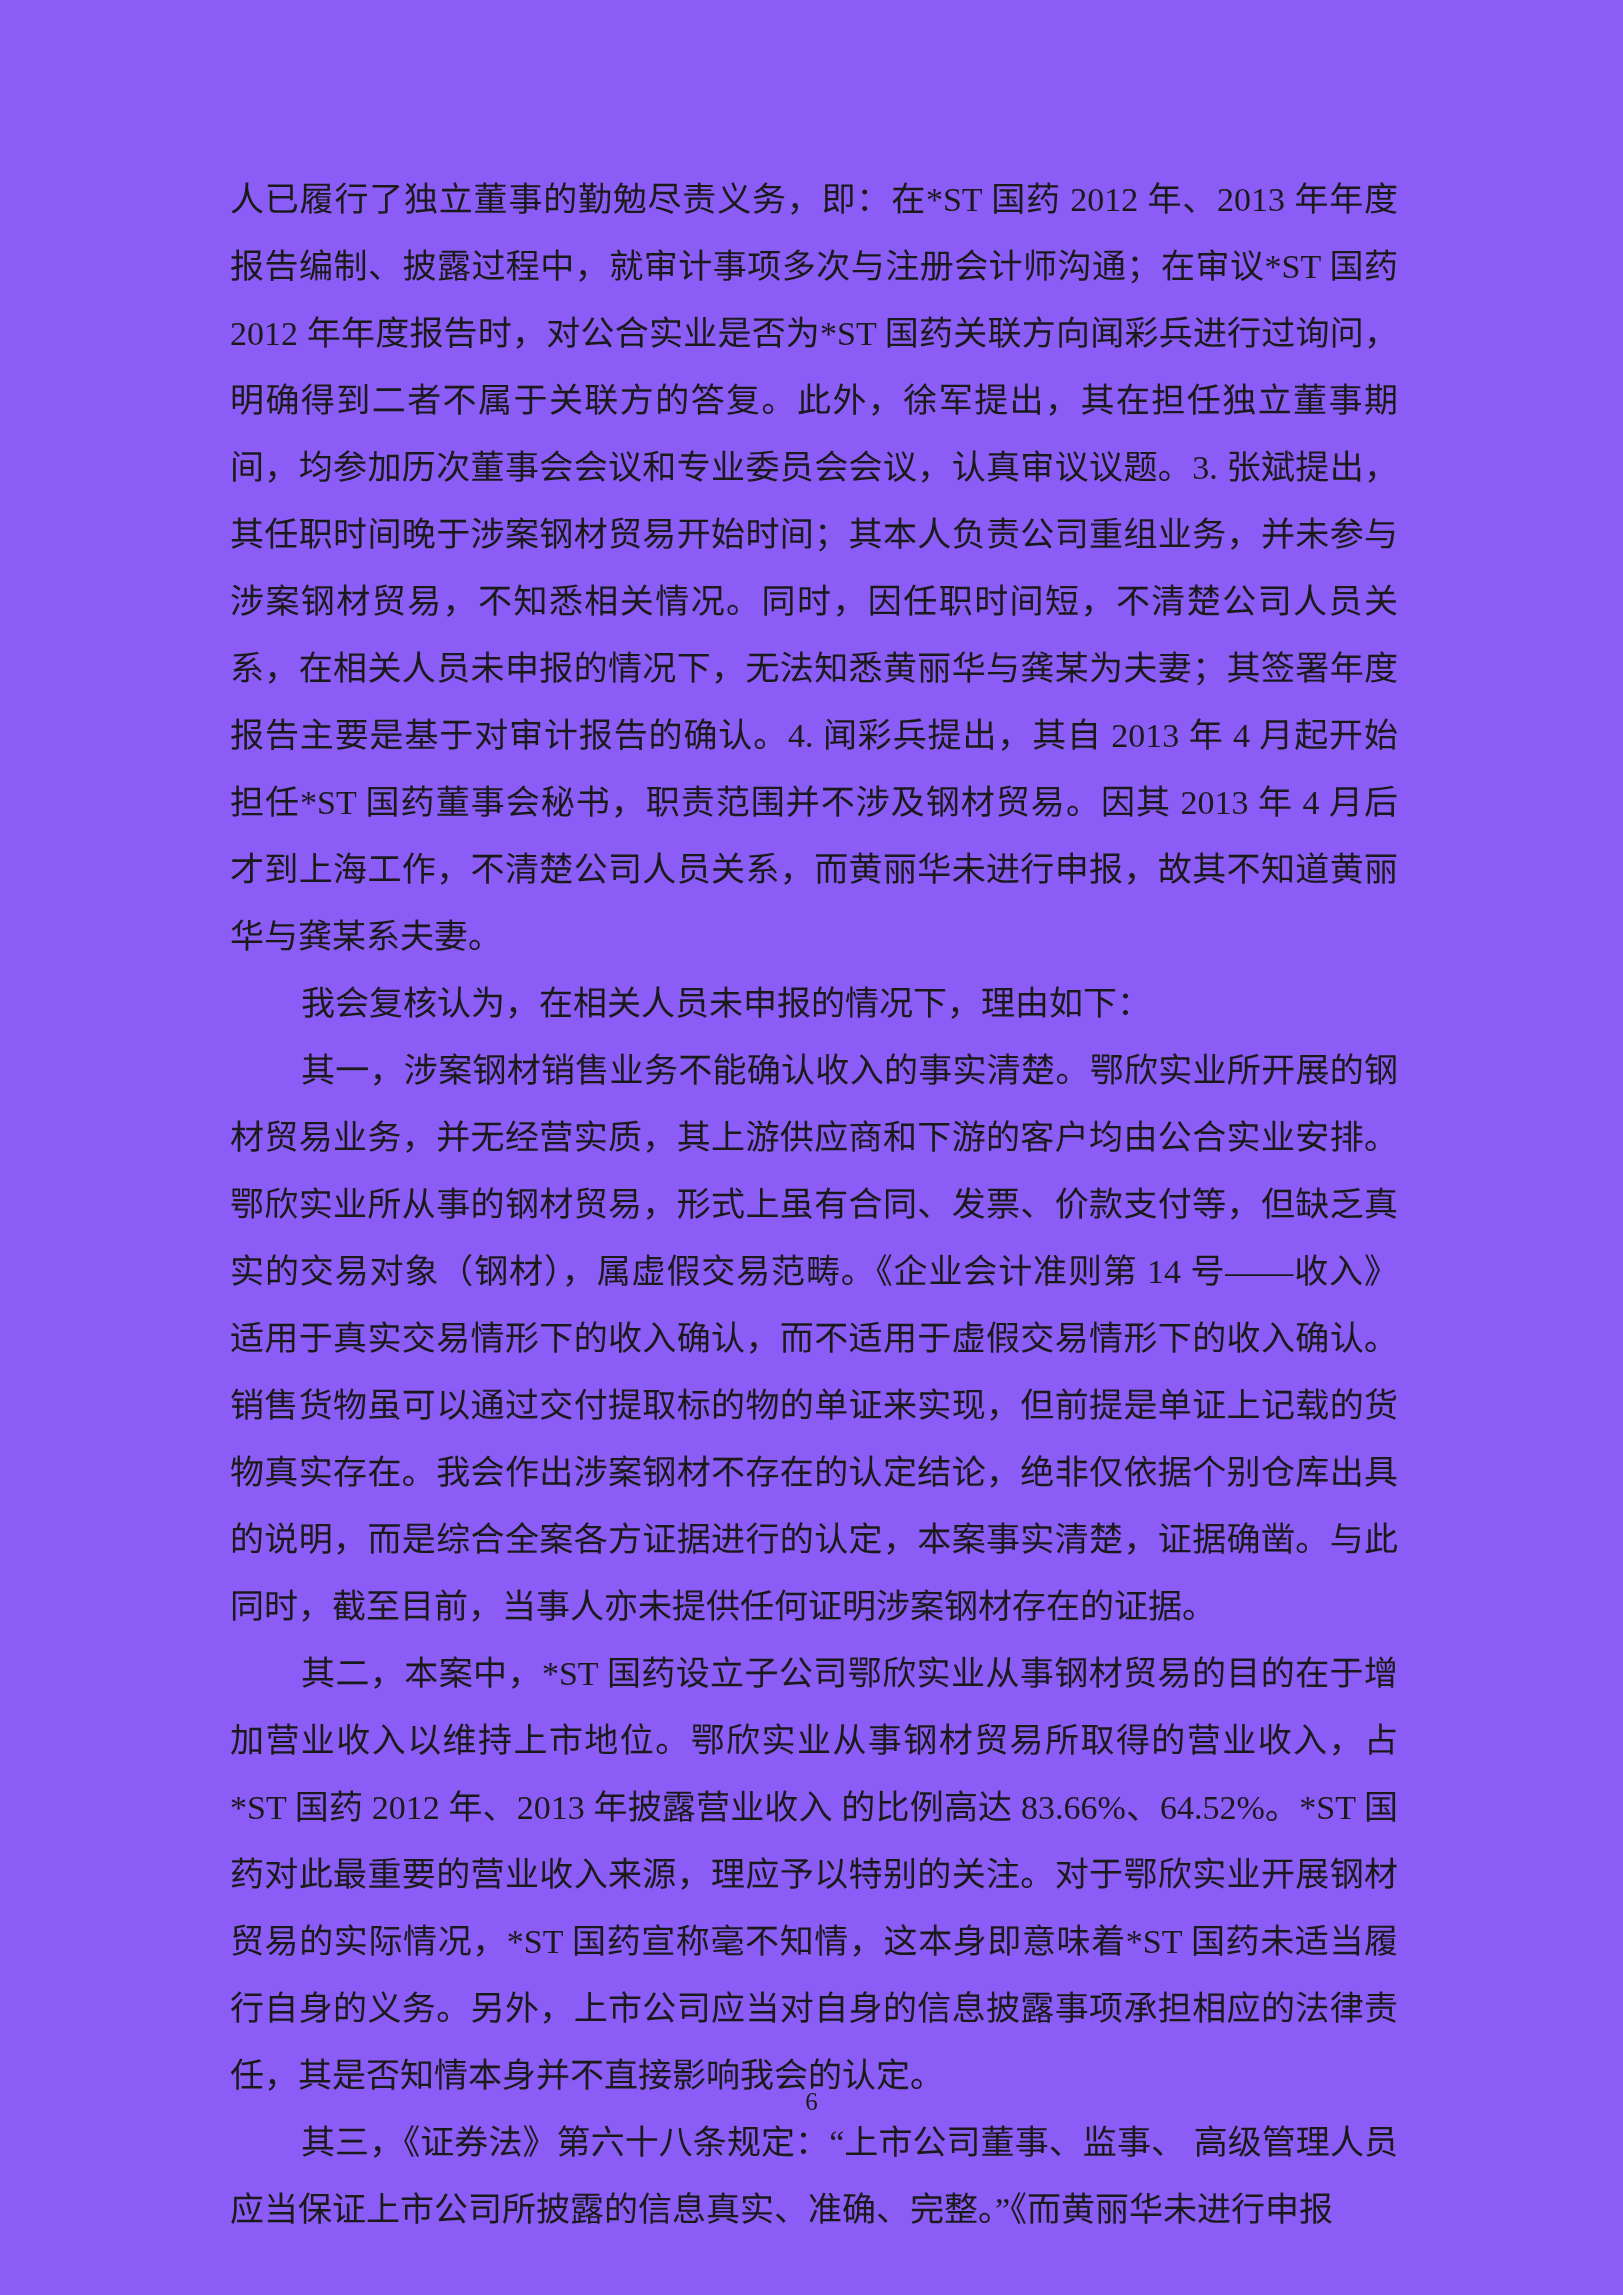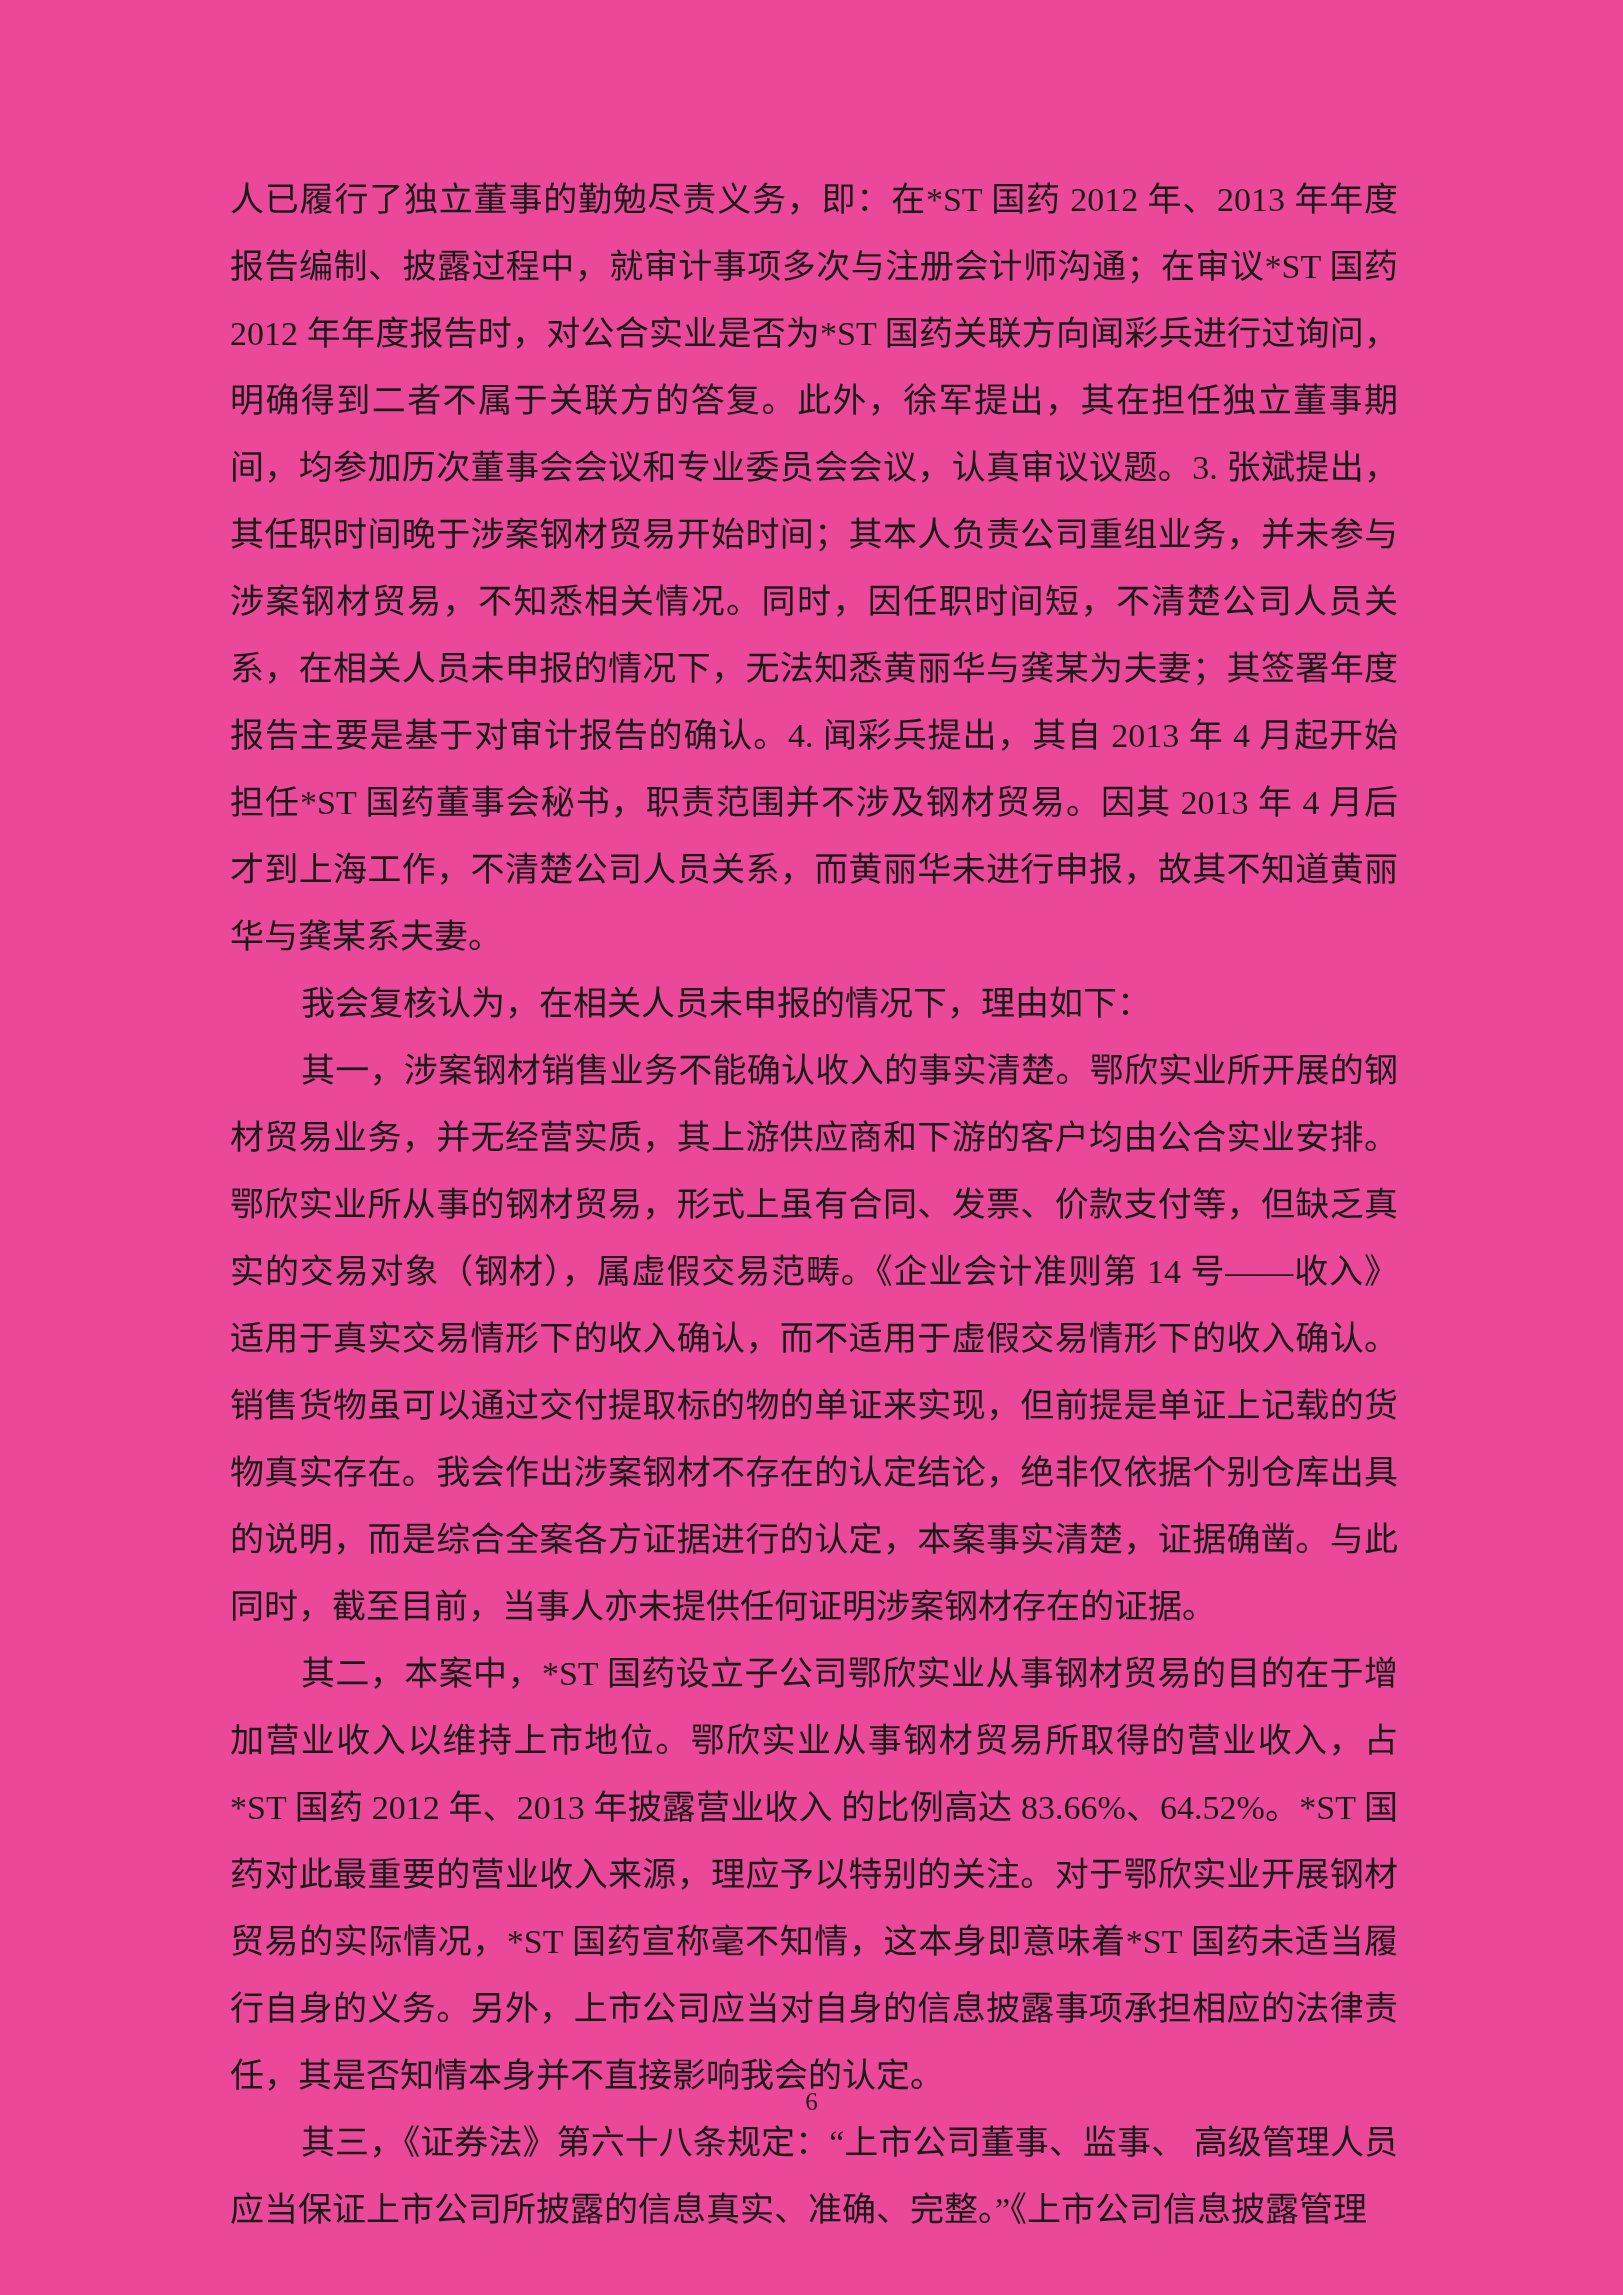--- a/index.html
+++ b/index.html
@@ -10,21 +10,21 @@
   }
   body {
     font-family: "Liberation Serif", "DejaVu Serif", serif;
     color: #1a1a1a;
   }
   .page {
     position: relative;
     width: 1623px;
     height: 2295px;
     margin: 0 auto;
-    background: #ec4899;
+    background: #8b5cf6;
     box-sizing: border-box;
     overflow: hidden;
   }
   .page-body {
     position: absolute;
     left: 230px;
     top: 166px;
     width: 1168px;
   }
   .para {
@@ -62,20 +62,20 @@
   <div class="page-body">
 
     <p class="para">人已履行了独立董事的勤勉尽责义务，即：在*ST 国药 2012 年、2013 年年度报告编制、披露过程中，就审计事项多次与注册会计师沟通；在审议*ST 国药 2012 年年度报告时，对公合实业是否为*ST 国药关联方向闻彩兵进行过询问，明确得到二者不属于关联方的答复。此外，徐军提出，其在担任独立董事期间，均参加历次董事会会议和专业委员会会议，认真审议议题。3. 张斌提出，其任职时间晚于涉案钢材贸易开始时间；其本人负责公司重组业务，并未参与涉案钢材贸易，不知悉相关情况。同时，因任职时间短，不清楚公司人员关系，在相关人员未申报的情况下，无法知悉黄丽华与龚某为夫妻；其签署年度报告主要是基于对审计报告的确认。4. 闻彩兵提出，其自 2013 年 4 月起开始担任*ST 国药董事会秘书，职责范围并不涉及钢材贸易。因其 2013 年 4 月后才到上海工作，不清楚公司人员关系，而黄丽华未进行申报，故其不知道黄丽华与龚某系夫妻。</p>
 
     <p class="para indent">我会复核认为，在相关人员未申报的情况下，理由如下：</p>
 
     <p class="para indent">其一，涉案钢材销售业务不能确认收入的事实清楚。鄂欣实业所开展的钢材贸易业务，并无经营实质，其上游供应商和下游的客户均由公合实业安排。鄂欣实业所从事的钢材贸易，形式上虽有合同、发票、价款支付等，但缺乏真实的交易对象（钢材），属虚假交易范畴。《企业会计准则第 14 号——收入》适用于真实交易情形下的收入确认，而不适用于虚假交易情形下的收入确认。销售货物虽可以通过交付提取标的物的单证来实现，但前提是单证上记载的货物真实存在。我会作出涉案钢材不存在的认定结论，绝非仅依据个别仓库出具的说明，而是综合全案各方证据进行的认定，本案事实清楚，证据确凿。与此同时，截至目前，当事人亦未提供任何证明涉案钢材存在的证据。</p>
 
     <p class="para indent">其二，本案中，*ST 国药设立子公司鄂欣实业从事钢材贸易的目的在于增加营业收入以维持上市地位。鄂欣实业从事钢材贸易所取得的营业收入，占*ST 国药 2012 年、2013 年披露营业收入 的比例高达 83.66%、64.52%。*ST 国药对此最重要的营业收入来源，理应予以特别的关注。对于鄂欣实业开展钢材贸易的实际情况，*ST 国药宣称毫不知情，这本身即意味着*ST 国药未适当履行自身的义务。另外，上市公司应当对自身的信息披露事项承担相应的法律责任，其是否知情本身并不直接影响我会的认定。</p>
 
-    <p class="para indent">其三，《证券法》第六十八条规定：“上市公司董事、监事、 高级管理人员应当保证上市公司所披露的信息真实、准确、完整。”《上市公司信息披露管理</p>
+    <p class="para indent">其三，《证券法》第六十八条规定：“上市公司董事、监事、 高级管理人员应当保证上市公司所披露的信息真实、准确、完整。”《而黄丽华未进行申报</p>
 
   </div>
 
   <div class="page-number">6</div>
 
 </div>
 
 
 </body></html>

